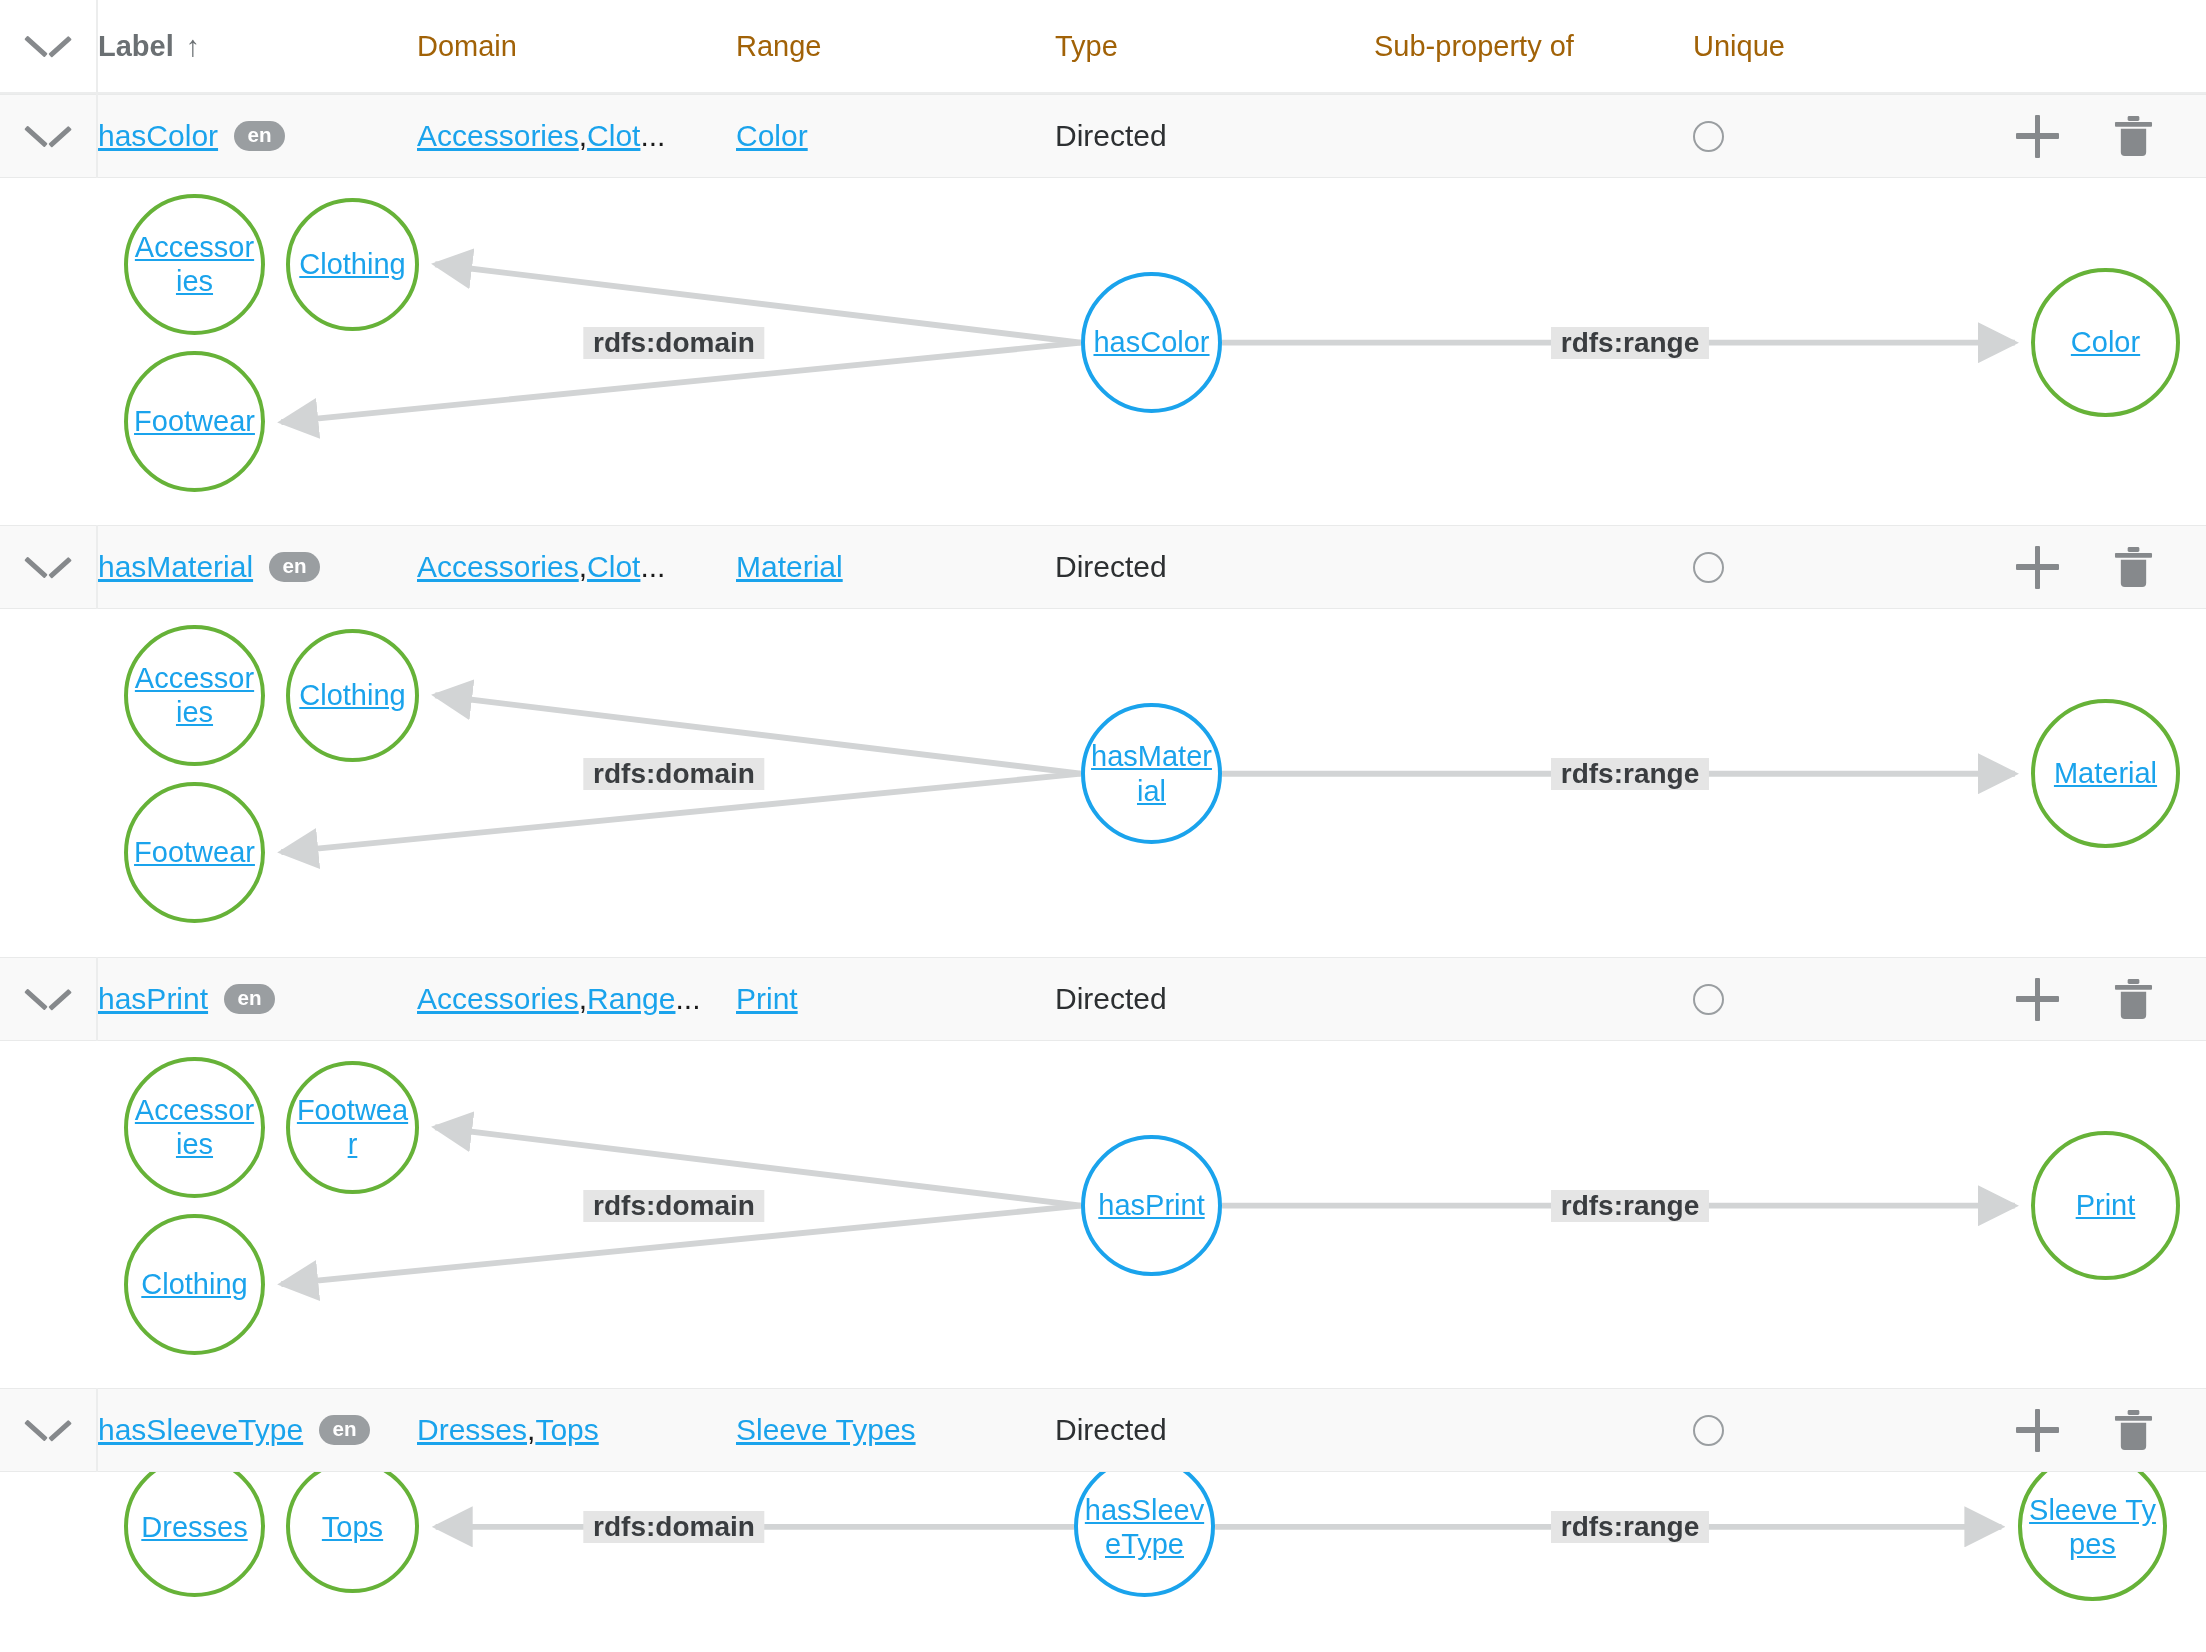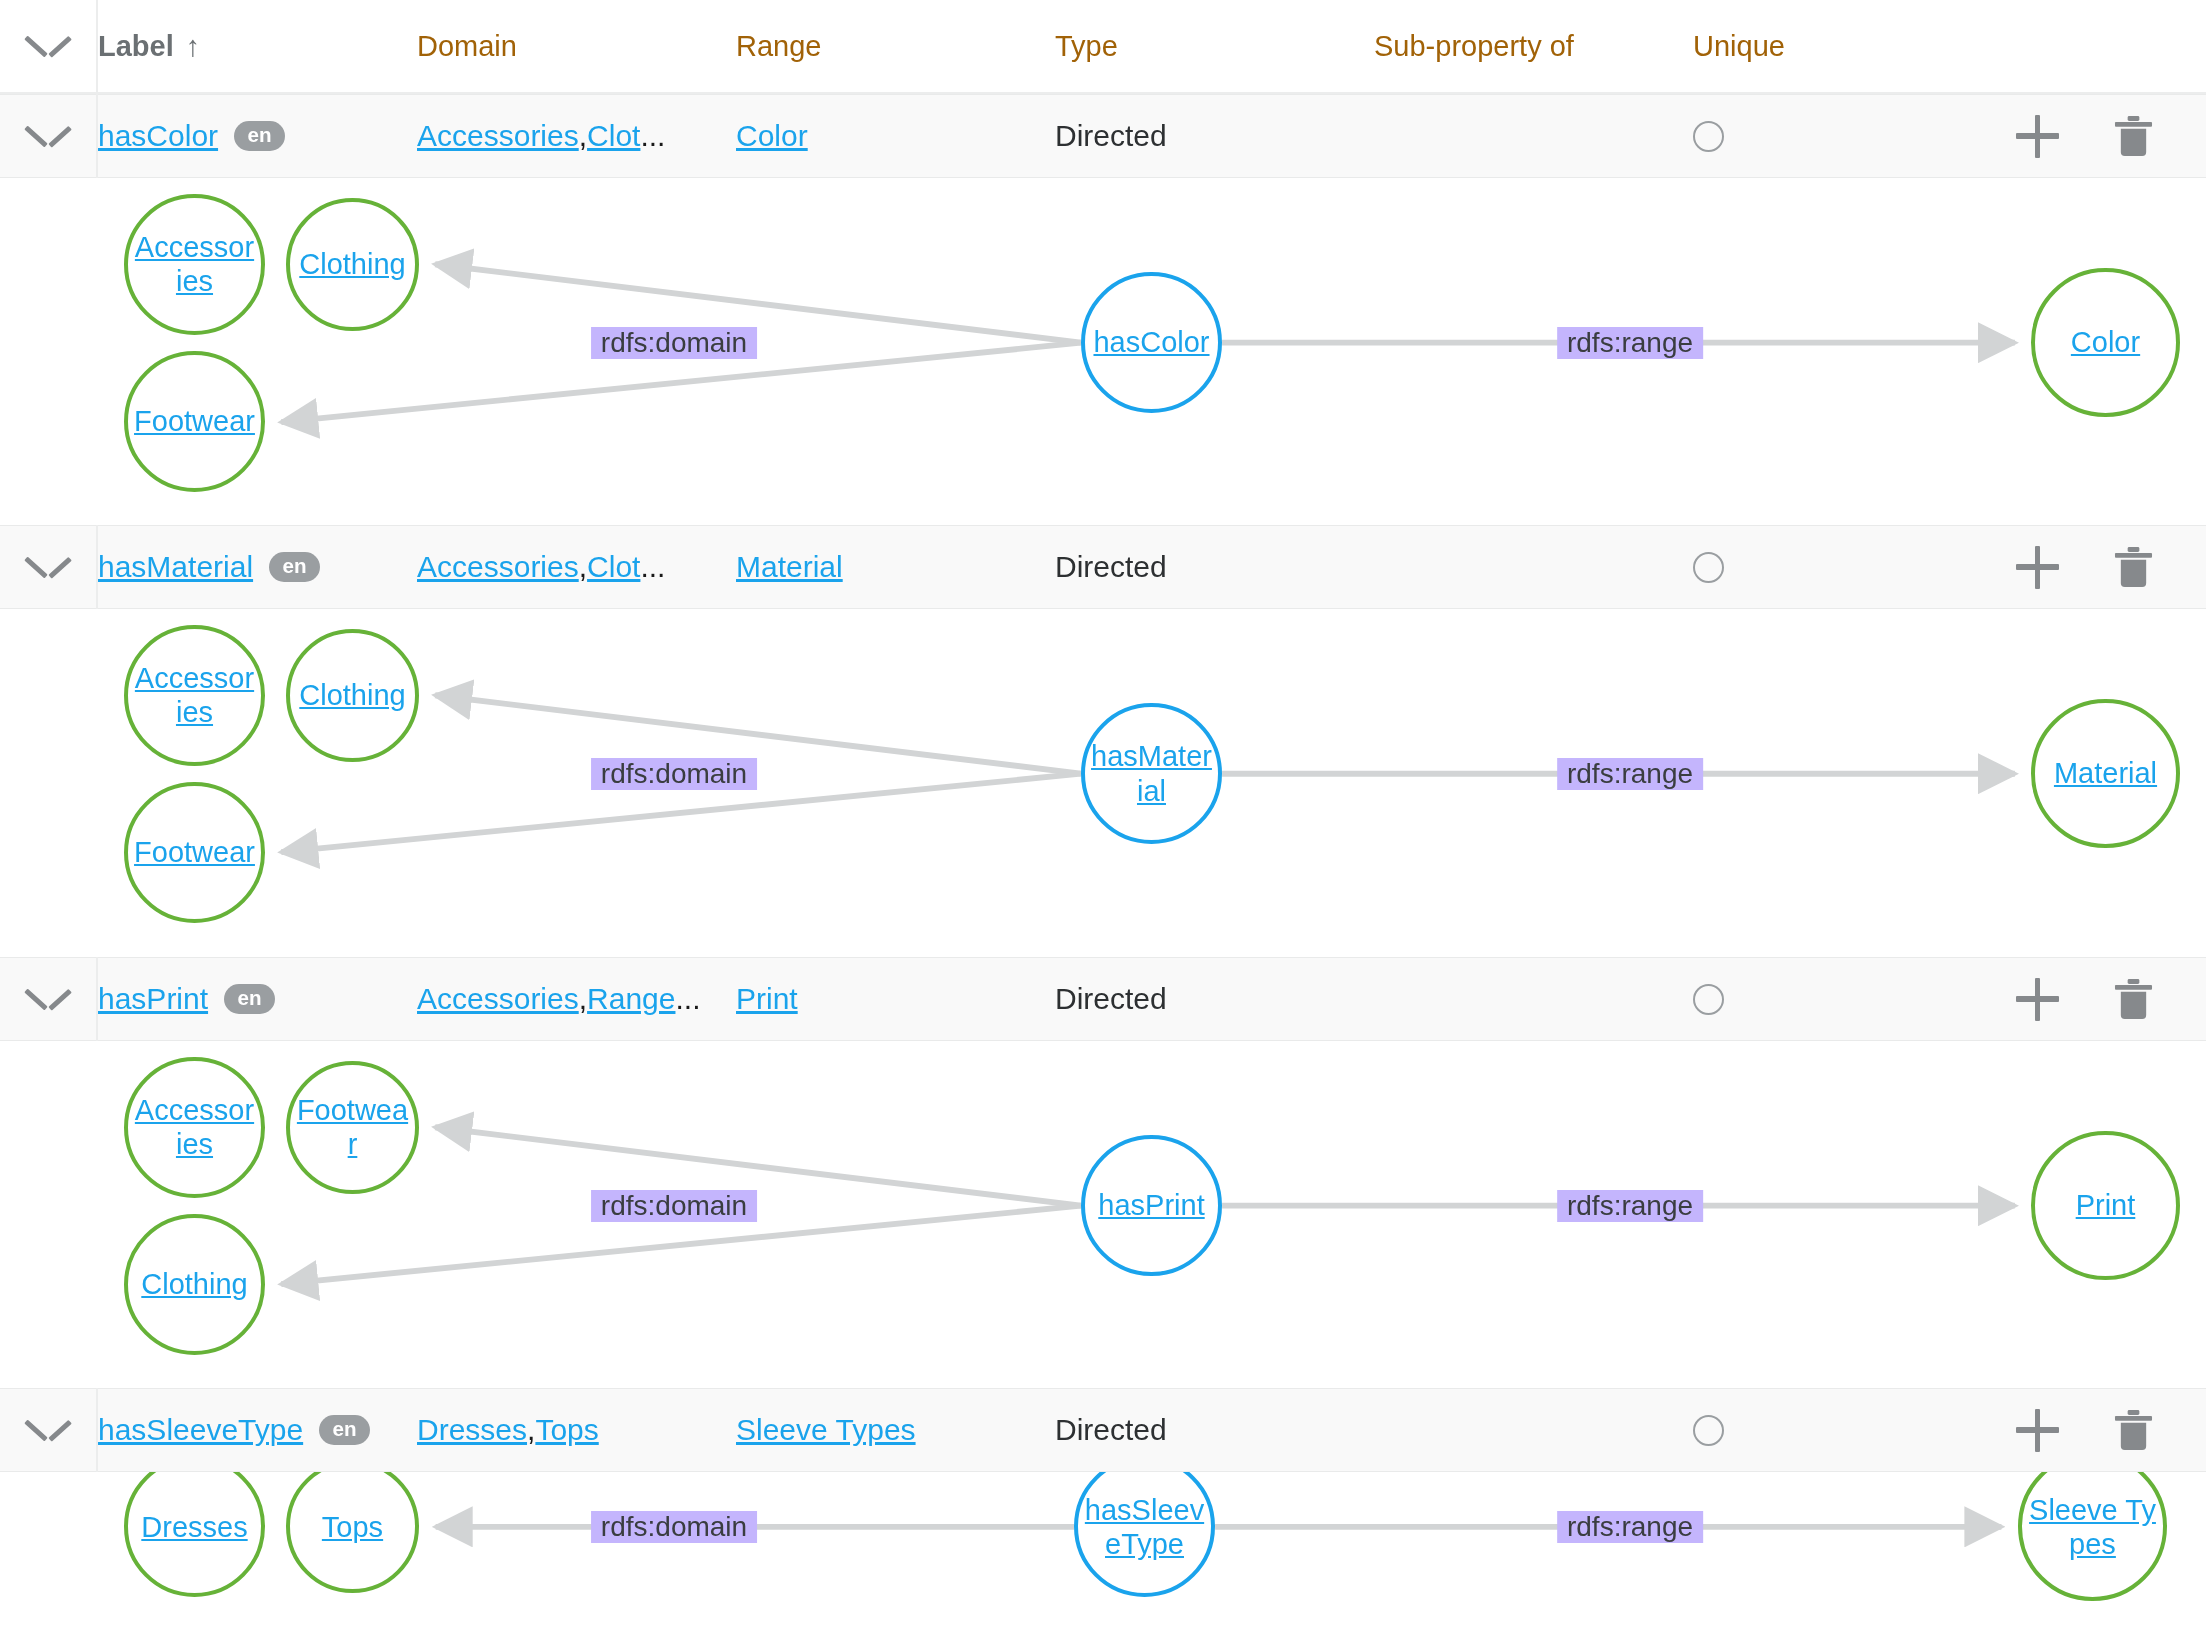--- a/index.html
+++ b/index.html
@@ -125,23 +125,23 @@
     color: #1aa3ec;
     text-decoration: underline;
     font-size: 29px;
     word-break: break-all;
     display: block;
     padding: 0 5.9px;
   }
   .edge-label {
     position: absolute;
     font-size: 28px;
-    font-weight: normal;
+    font-weight: bold;
     color: #3a3d40;
-    background: #c4b5fd;
+    background: #e5e5e5;
     padding: 0 9.8px;
     white-space: nowrap;
     transform: translate(-50%, -50%);
   }
 </style>
 </head>
 <body>
 
 <div class="table">
 

